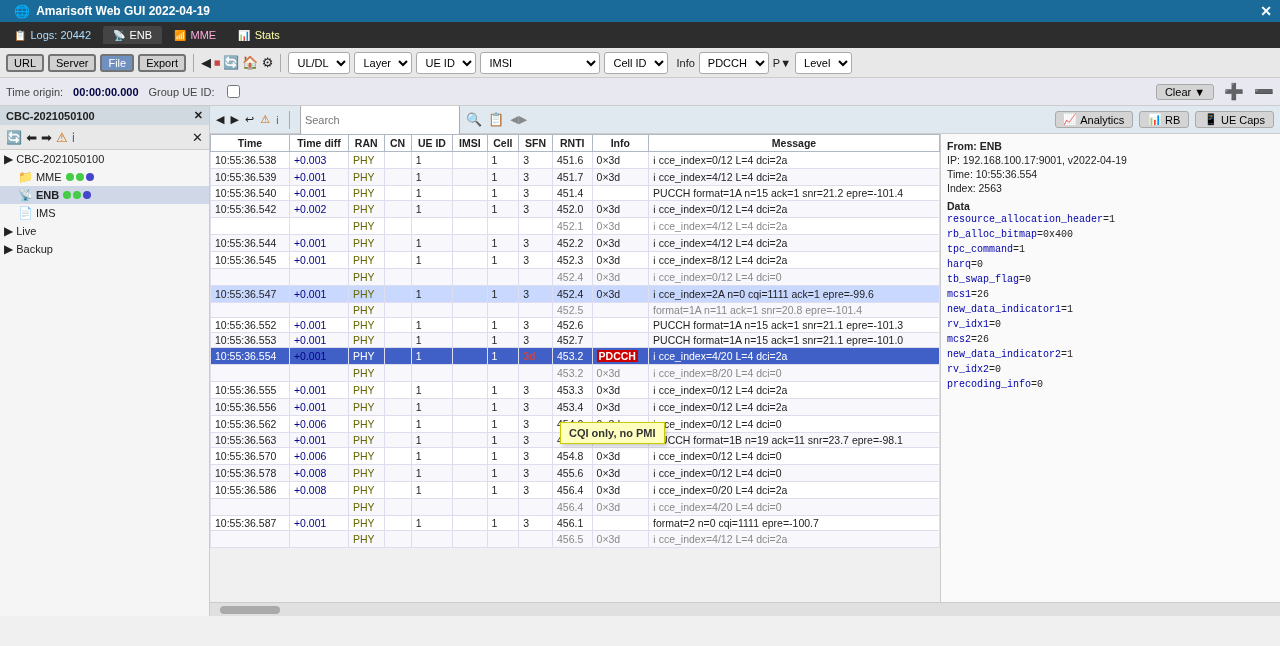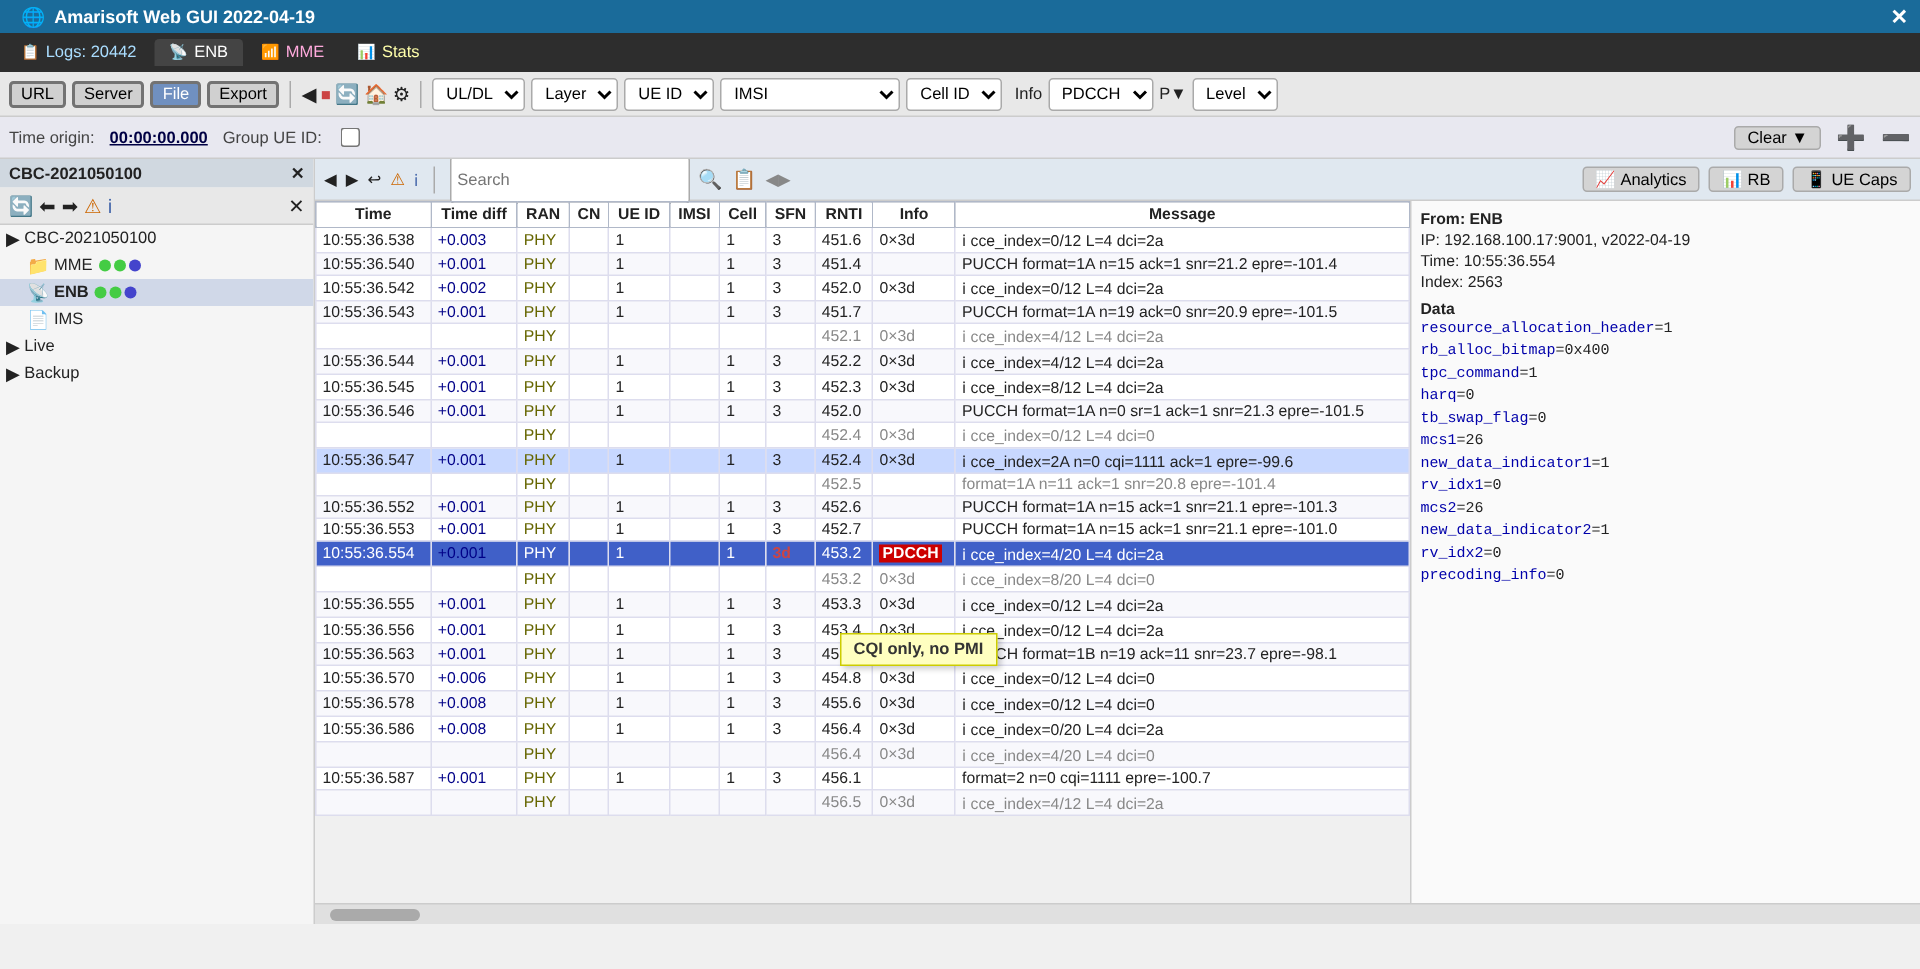--- a/index.html
+++ b/index.html
@@ -74,21 +74,21 @@
     #info-panel .data-section { margin-top: 6px; }
     #info-panel pre { font-size: 10px; font-family: 'Courier New', monospace; line-height: 1.5; }
 
     
     #scrollbar-area { height: 14px; background: #e0e0e0; border-top: 1px solid #ccc; display: flex; align-items: center; }
     .scroll-thumb { width: 60px; background: #aaa; height: 8px; border-radius: 4px; margin-left: 10px; }
 
     
     #time-row { background: #e8e8f0; border-bottom: 1px solid #ccc; display: flex; align-items: center; padding: 2px 6px; gap: 10px; height: 28px; font-size: 11px; }
     .time-label { color: #444; text-align: right; }
-    .time-value { color: #004; font-weight: bold; text-decoration: underline; }
+    .time-value { color: #004; font-weight: bold; }
     .group-label { color: #444; }
     .clear-btn { background: #d4d4d4; border: 1px solid #aaa; border-radius: 3px; padding: 1px 8px; cursor: pointer; font-size: 11px; }
   </style>
 </head>
 <body>
 
 <div id="title-bar">
   <span style="color:#adf; font-size:13px;">🌐</span>
   <span>Amarisoft Web GUI 2022-04-19</span>
   <span id="title-close" style="margin-left:auto;">✕</span>
@@ -258,20 +258,33 @@
     <td></td>
     <td>1</td>
     <td></td>
     <td>1</td>
     <td>3</td>
     <td>451.6</td>
     <td>0×3d</td>
     <td style="">ℹ cce_index=0/12 L=4 dci=2a</td>
   </tr>
               <tr>
+    <td>10:55:36.539</td>
+    <td style="color:#008;">+0.001</td>
+    <td class="phy-tag">PHY</td>
+    <td></td>
+    <td>1</td>
+    <td></td>
+    <td>1</td>
+    <td>3</td>
+    <td>451.7</td>
+    <td>0×3d</td>
+    <td style="">ℹ cce_index=4/12 L=4 dci=2a</td>
+  </tr>
+              <tr>
     <td>10:55:36.540</td>
     <td style="color:#008;">+0.001</td>
     <td class="phy-tag">PHY</td>
     <td></td>
     <td>1</td>
     <td></td>
     <td>1</td>
     <td>3</td>
     <td>451.4</td>
     <td></td>
@@ -283,33 +296,20 @@
     <td class="phy-tag">PHY</td>
     <td></td>
     <td>1</td>
     <td></td>
     <td>1</td>
     <td>3</td>
     <td>452.0</td>
     <td>0×3d</td>
     <td style="">ℹ cce_index=0/12 L=4 dci=2a</td>
   </tr>
-              <tr>
-    <td>10:55:36.543</td>
-    <td style="color:#008;">+0.001</td>
-    <td class="phy-tag">PHY</td>
-    <td></td>
-    <td>1</td>
-    <td></td>
-    <td>1</td>
-    <td>3</td>
-    <td>451.7</td>
-    <td></td>
-    <td style="">PUCCH  format=1A n=19 ack=0 snr=20.9 epre=-101.5</td>
-  </tr>
               <tr class="dimmed">
     <td></td>
     <td style="color:#008;"></td>
     <td class="phy-tag">PHY</td>
     <td></td>
     <td></td>
     <td></td>
     <td></td>
     <td></td>
     <td>452.1</td>
@@ -334,33 +334,20 @@
     <td style="color:#008;">+0.001</td>
     <td class="phy-tag">PHY</td>
     <td></td>
     <td>1</td>
     <td></td>
     <td>1</td>
     <td>3</td>
     <td>452.3</td>
     <td>0×3d</td>
     <td style="">ℹ cce_index=8/12 L=4 dci=2a</td>
-  </tr>
-              <tr>
-    <td>10:55:36.546</td>
-    <td style="color:#008;">+0.001</td>
-    <td class="phy-tag">PHY</td>
-    <td></td>
-    <td>1</td>
-    <td></td>
-    <td>1</td>
-    <td>3</td>
-    <td>452.0</td>
-    <td></td>
-    <td style="">PUCCH  format=1A n=0 sr=1 ack=1 snr=21.3 epre=-101.5</td>
   </tr>
               <tr class="dimmed">
     <td></td>
     <td style="color:#008;"></td>
     <td class="phy-tag">PHY</td>
     <td></td>
     <td></td>
     <td></td>
     <td></td>
     <td></td>
@@ -464,20 +451,33 @@
     <td style="color:#008;">+0.001</td>
     <td class="phy-tag">PHY</td>
     <td></td>
     <td>1</td>
     <td></td>
     <td>1</td>
     <td>3</td>
     <td>453.4</td>
     <td>0×3d</td>
     <td style="">ℹ cce_index=0/12 L=4 dci=2a</td>
+  </tr>
+              <tr>
+    <td>10:55:36.562</td>
+    <td style="color:#008;">+0.006</td>
+    <td class="phy-tag">PHY</td>
+    <td></td>
+    <td>1</td>
+    <td></td>
+    <td>1</td>
+    <td>3</td>
+    <td>454.0</td>
+    <td>0×3d</td>
+    <td style="">ℹ cce_index=0/12 L=4 dci=0</td>
   </tr>
               <tr>
     <td>10:55:36.563</td>
     <td style="color:#008;">+0.001</td>
     <td class="phy-tag">PHY</td>
     <td></td>
     <td>1</td>
     <td></td>
     <td>1</td>
     <td>3</td>

